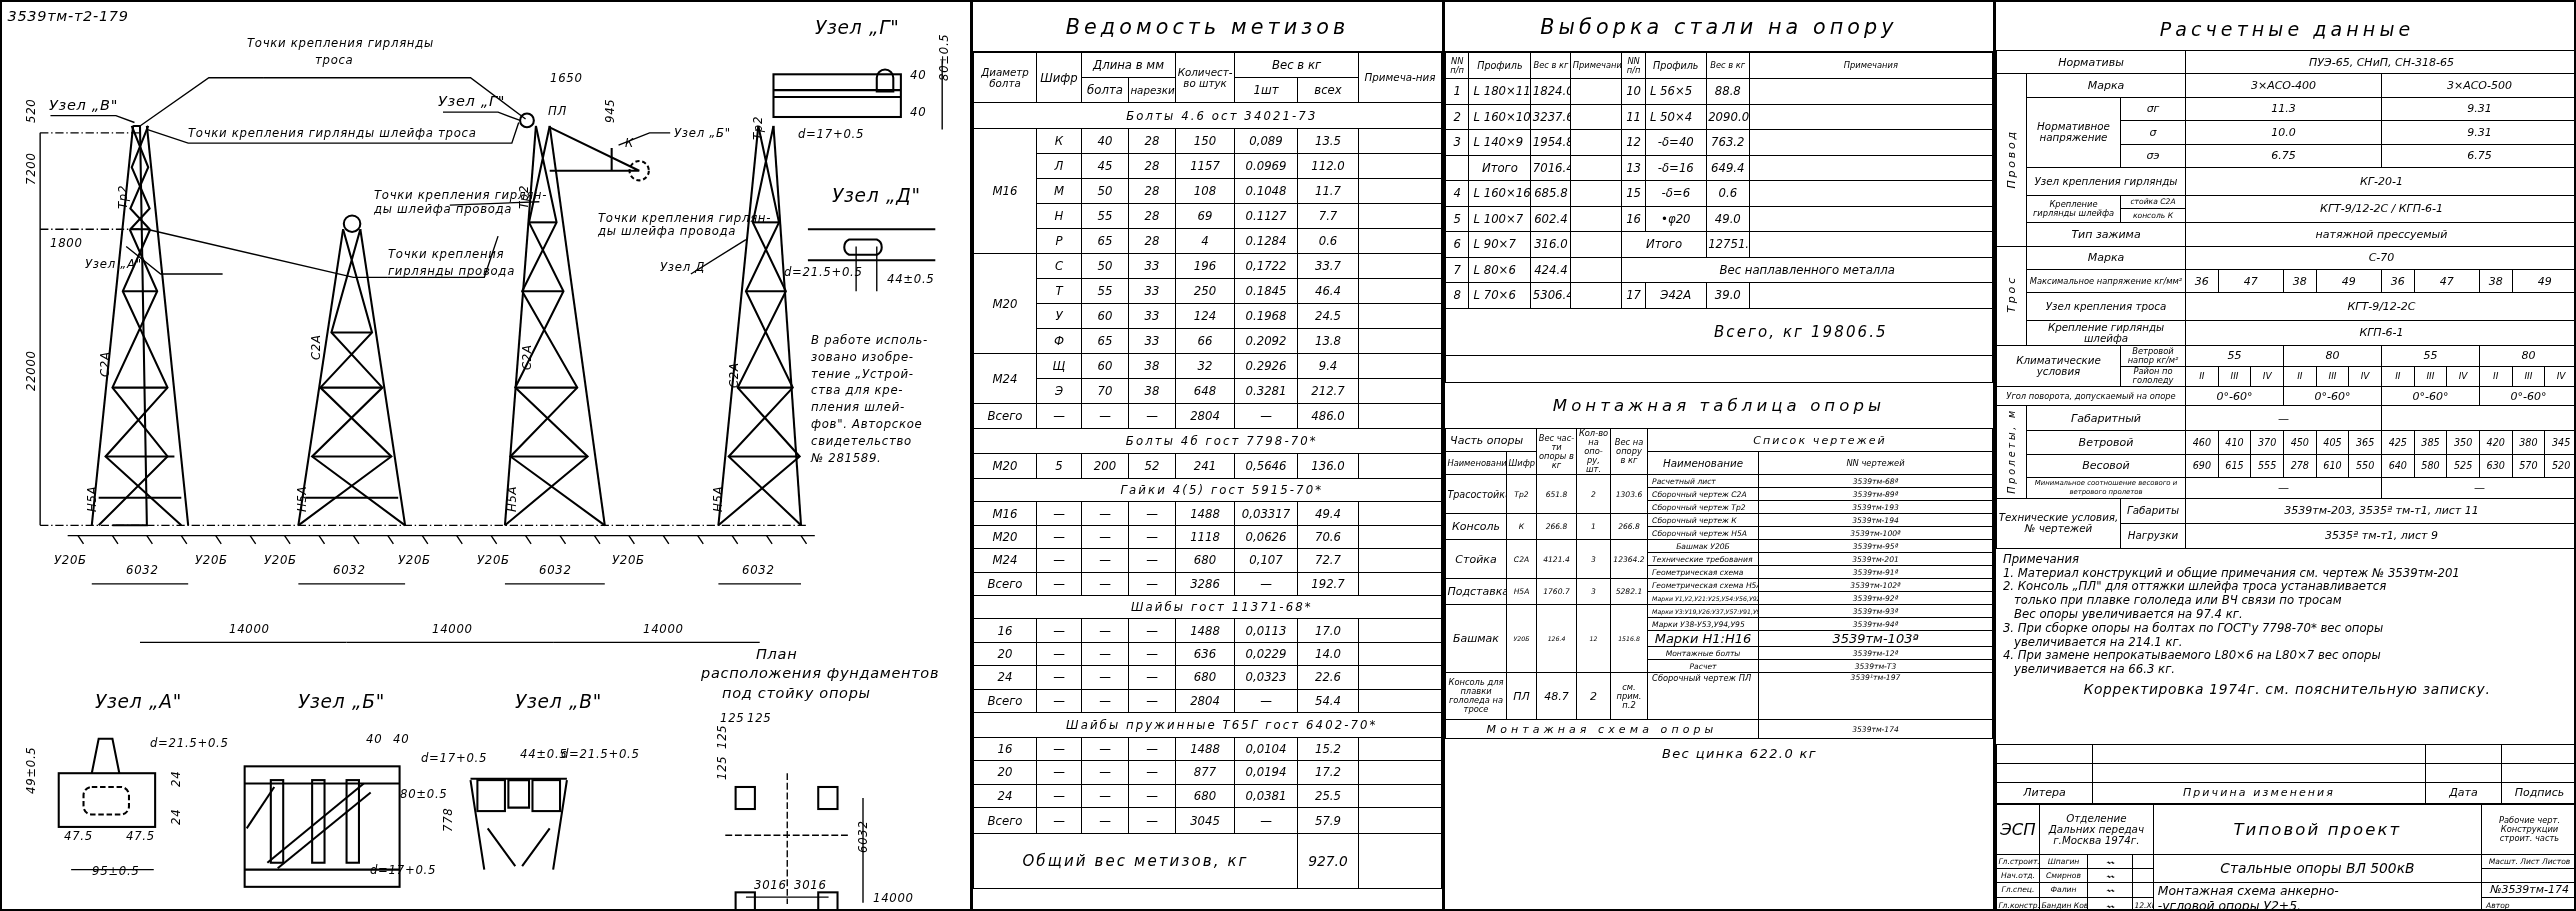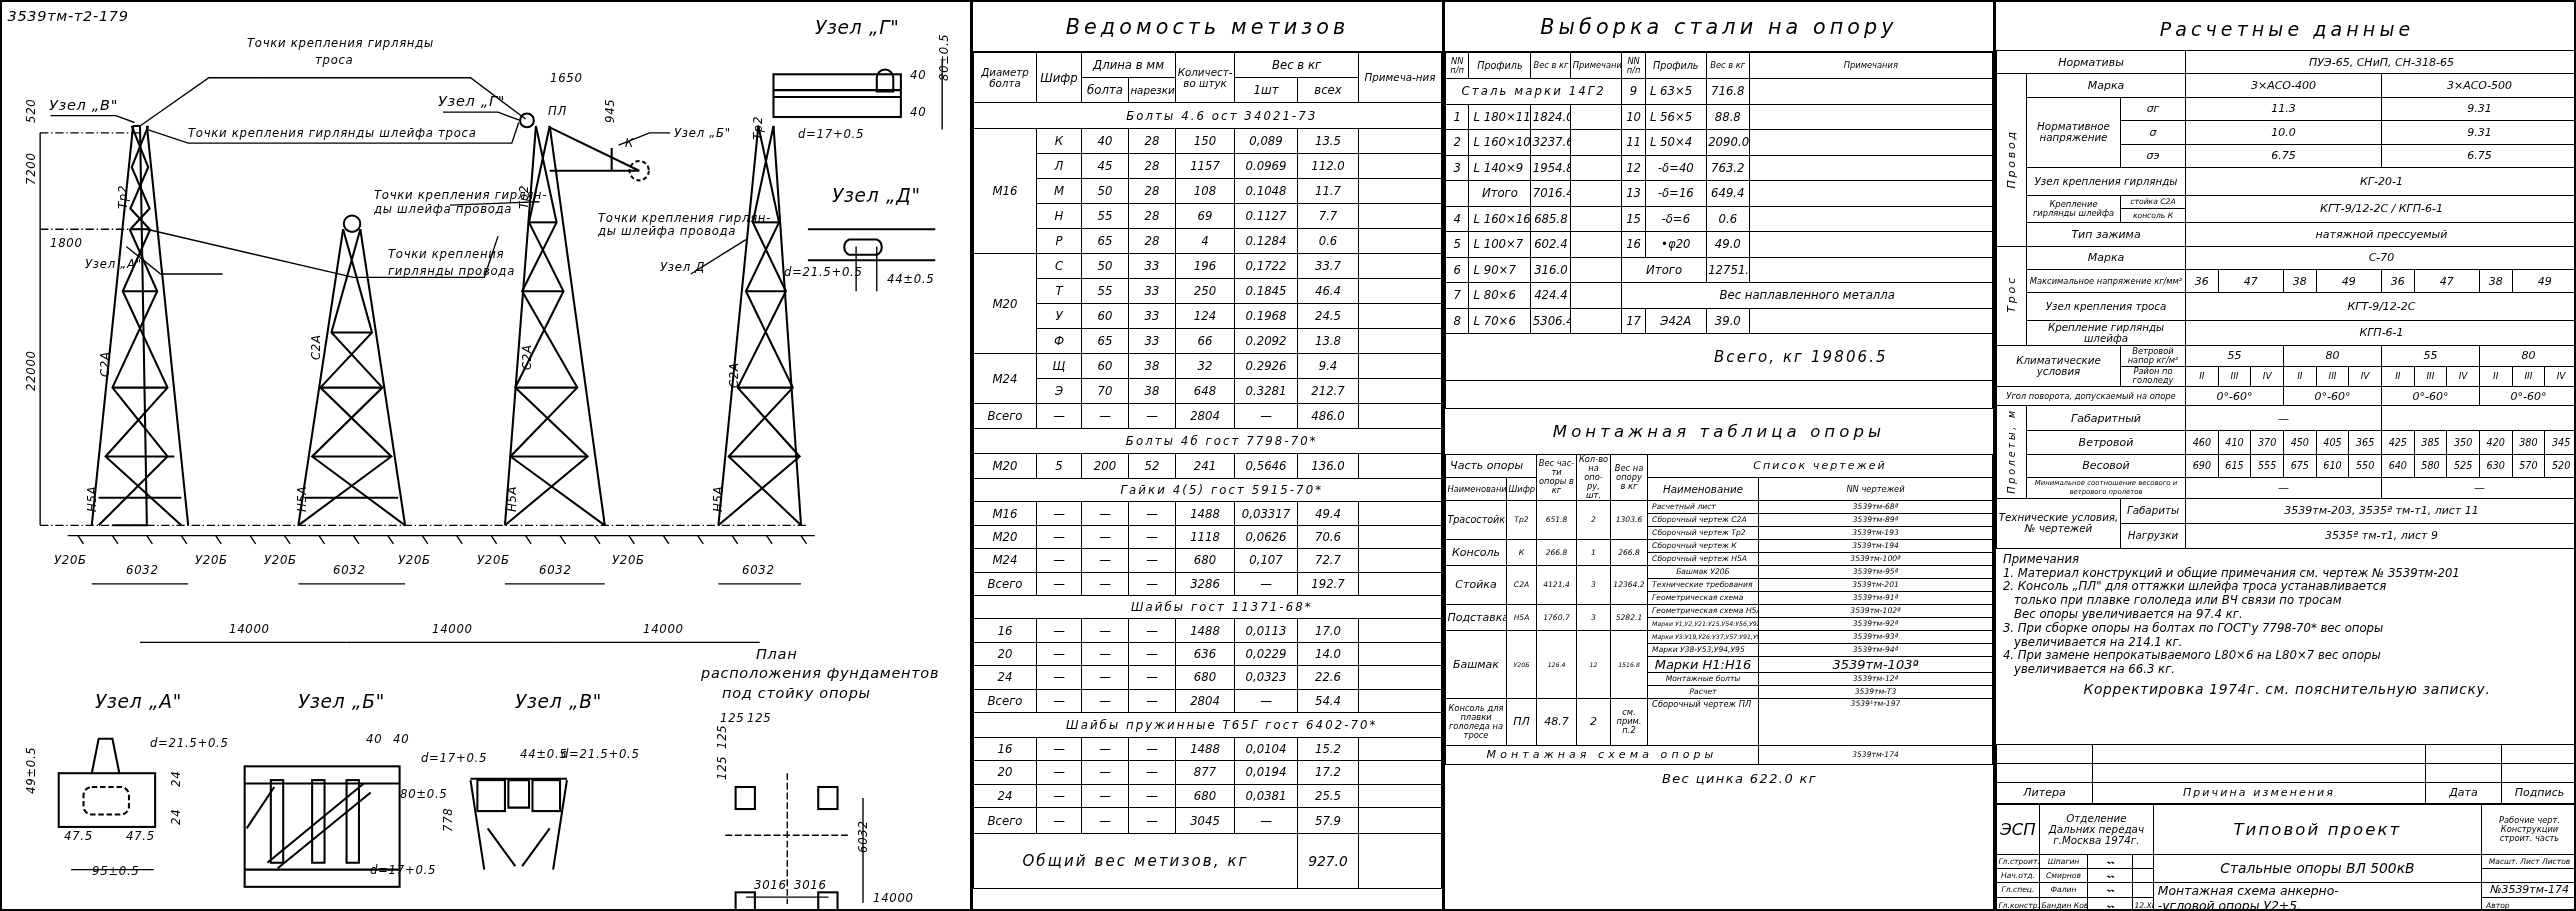--- a/index.html
+++ b/index.html
@@ -223,20 +223,30 @@
     <div class="dtext sm" style="left:641px;top:620px;">14000</div>
 
     <div class="dtext lg" style="left:813px;top:15px;">Узел „Г"</div>
     <div class="dtext sm" style="left:796px;top:125px;">d=17+0.5</div>
     <div class="dtext sm" style="left:908px;top:66px;">40</div>
     <div class="dtext sm" style="left:908px;top:103px;">40</div>
     <div class="dtext sm v" style="left:935px;top:79px;">80±0.5</div>
     <div class="dtext lg" style="left:830px;top:183px;">Узел „Д"</div>
     <div class="dtext sm" style="left:782px;top:263px;">d=21.5+0.5</div>
     <div class="dtext sm" style="left:885px;top:270px;">44±0.5</div>
+    <div style="position:absolute;left:809px;top:331px;">
+      <div class="dtext sm" style="position:relative;">В работе исполь-</div>
+      <div class="dtext sm" style="position:relative;margin-top:2.8px;">зовано изобре-</div>
+      <div class="dtext sm" style="position:relative;margin-top:2.8px;">тение „Устрой-</div>
+      <div class="dtext sm" style="position:relative;margin-top:2.8px;">ства для кре-</div>
+      <div class="dtext sm" style="position:relative;margin-top:2.8px;">пления шлей-</div>
+      <div class="dtext sm" style="position:relative;margin-top:2.8px;">фов". Авторское</div>
+      <div class="dtext sm" style="position:relative;margin-top:2.8px;">свидетельство</div>
+      <div class="dtext sm" style="position:relative;margin-top:2.8px;">№ 281589.</div>
+    </div>
 
     <div class="dtext lg" style="left:93px;top:689px;">Узел „А"</div>
     <div class="dtext sm" style="left:148px;top:734px;">d=21.5+0.5</div>
     <div class="dtext sm v" style="left:22px;top:792px;">49±0.5</div>
     <div class="dtext sm v" style="left:167px;top:785px;">24</div>
     <div class="dtext sm v" style="left:167px;top:823px;">24</div>
     <div class="dtext sm" style="left:62px;top:827px;">47.5</div>
     <div class="dtext sm" style="left:124px;top:827px;">47.5</div>
     <div class="dtext sm" style="left:90px;top:862px;">95±0.5</div>
 
@@ -580,27 +590,20 @@
           <tr style="height:26px;font-size:9.6px;">
         <td class="tiny">NN п/п</td>
         <td>Профиль</td>
         <td class="tiny">Вес в кг</td>
         <td class="tiny">Примечания</td>
         <td class="tiny">NN п/п</td>
         <td>Профиль</td>
         <td class="tiny">Вес в кг</td>
         <td class="tiny">Примечания</td>
       </tr>
-      <tr style="height:25.5px;">
-            <td colspan="4" style="letter-spacing:2.1px;">Сталь марки 14Г2</td>
-            <td>9</td>
-            <td class="left">L 63×5</td>
-            <td>716.8</td>
-            <td></td>
-          </tr>
       <tr style="height:25.5px;">
             <td>1</td>
             <td class="left">L 180×11</td>
             <td>1824.0</td>
             <td></td>
             <td>10</td>
             <td class="left">L 56×5</td>
             <td>88.8</td>
             <td></td>
           </tr>
@@ -952,21 +955,21 @@
             <td>350</td>
             <td>420</td>
             <td>380</td>
             <td>345</td>
           </tr>
       <tr style="height:23.4px;font-size:9.6px;">
             <td colspan="2" style="font-size:11px;">Весовой</td>
         <td>690</td>
             <td>615</td>
             <td>555</td>
-            <td>675</td>
+            <td>278</td>
             <td>610</td>
             <td>550</td>
         <td>640</td>
             <td>580</td>
             <td>525</td>
             <td>630</td>
             <td>570</td>
             <td>520</td>
           </tr>
       <tr style="height:20.7px;">

